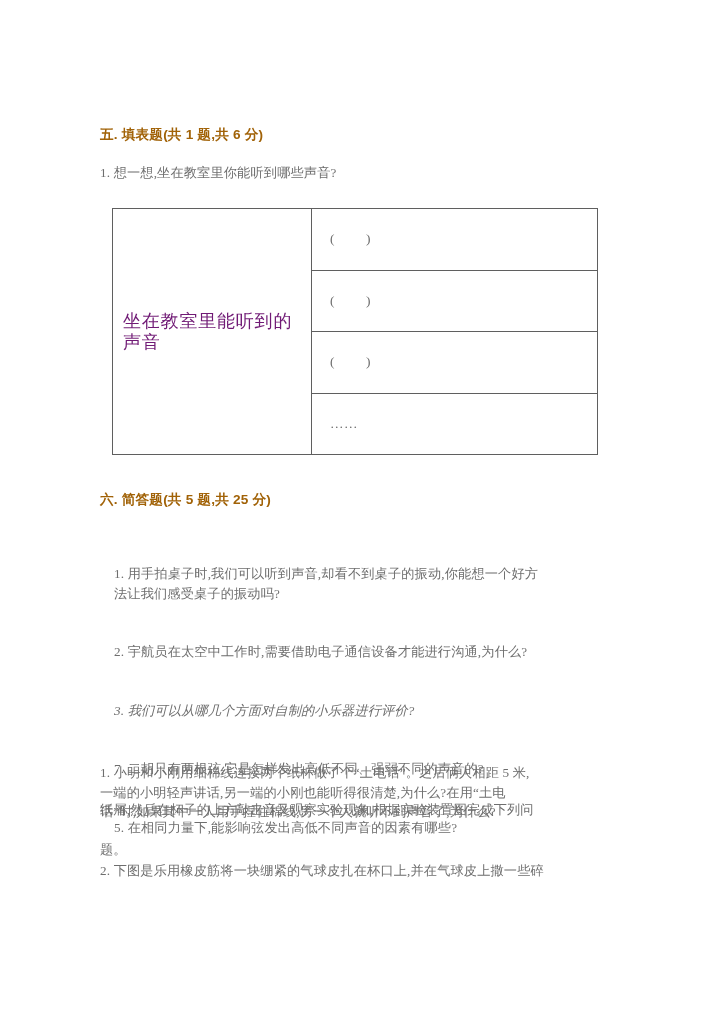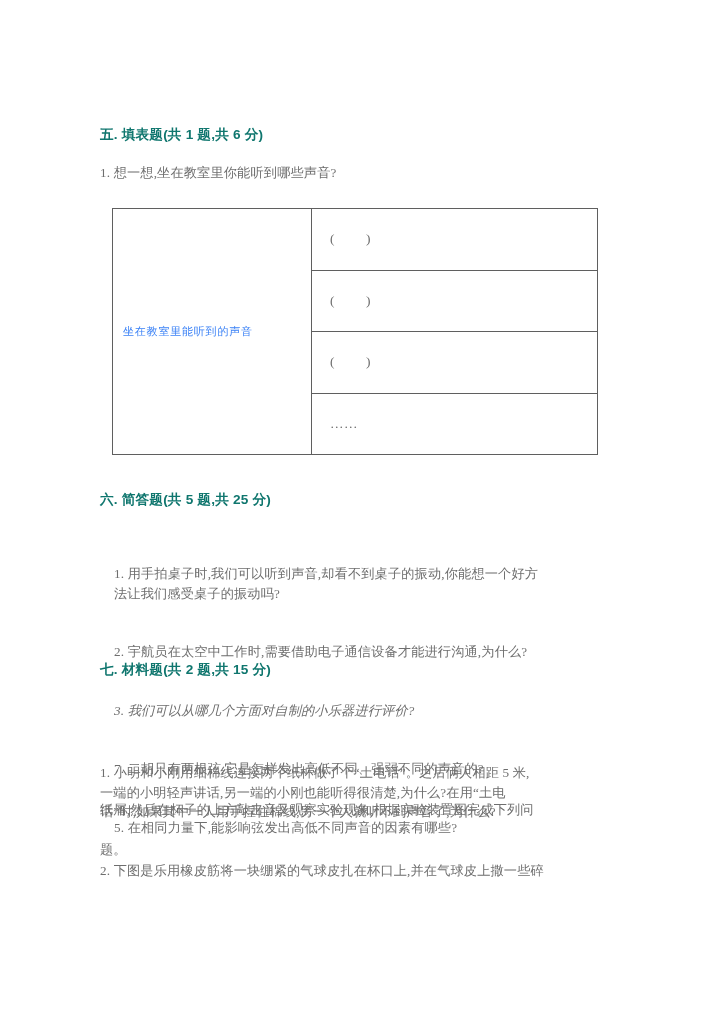--- a/index.html
+++ b/index.html
@@ -31,21 +31,21 @@
     font-size: 13.2px;
     color: #6e6e6e;
     letter-spacing: 0.4px;
     white-space: pre;
   }
 
   .section-heading {
     font-family: "Liberation Sans", "DejaVu Sans", sans-serif;
     font-weight: bold;
     font-size: 13.6px;
-    color: #0f766e;
+    color: #a16207;
     letter-spacing: 0.2px;
     white-space: pre;
   }
 
   .qline {
     font-size: 13.2px;
     color: #6e6e6e;
     letter-spacing: 0.15px;
     white-space: pre;
     font-family: Liberation Serif, serif;
@@ -86,22 +86,22 @@
     padding: 0;
     vertical-align: middle;
     font-size: 13px;
     color: #4a4a4a;
   }
   .tbl .label-cell {
     width: 178px;
     padding: 0 10px;
     line-height: 21px;
     letter-spacing: 0.8px;
-    font-size: 11px;
-    color: #3b82f6;
+    font-size: 18px;
+    color: #701a75;
   }
   .tbl .blank-cell {
     height: 60.5px;
     padding-left: 18px;
     letter-spacing: 0.5px;
     color: #6e6e6e;
     font-size: 13.5px;
     white-space: pre;
   }
 </style>
@@ -137,21 +137,20 @@
 
   <div class="abs body-para" id="list6" style="white-space: pre-wrap; margin-left: 14px;">
     <div style="white-space: pre-wrap;">1. 用手拍桌子时,我们可以听到声音,却看不到桌子的振动,你能想一个好方
 法让我们感受桌子的振动吗?</div>
     <div style="white-space: pre-wrap;">2. 宇航员在太空中工作时,需要借助电子通信设备才能进行沟通,为什么?</div>
     <div style="white-space: pre-wrap; font-style: italic;">3. 我们可以从哪几个方面对自制的小乐器进行评价?</div>
     <div style="white-space: pre-wrap;">7. 二胡只有两根弦,它是怎样发出高低不同、强弱不同的声音的?</div>
     <div style="white-space: pre-wrap;">5. 在相同力量下,能影响弦发出高低不同声音的因素有哪些?</div>
   </div>
 
-  <div class="abs section-heading" id="heading-7">七. 材料题(共 2 题,共 15 分)</div>
 
   <div class="abs body-para" id="list7" style="white-space: pre-wrap;">
     <div style="white-space: pre-wrap; margin-top: 27px;">1. 小明和小刚用细棉线连接两个纸杯做了个“土电话”。之后俩人相距 5 米,
 一端的小明轻声讲话,另一端的小刚也能听得很清楚,为什么?在用“土电
 话”时,如果其中一人用手捏住棉线,另一个人就听不到声音了,为什么?</div>
     <div style="white-space: pre-wrap;">2. 下图是乐用橡皮筋将一块绷紧的气球皮扎在杯口上,并在气球皮上撒一些碎</div>
   </div>
 
   <div class="abs body-para" id="para7-tail" style="white-space: pre-wrap;">纸屑,然后在杯子的上方敲击音叉观察实验现象,根据实验装置图完成下列问
 题。</div>

